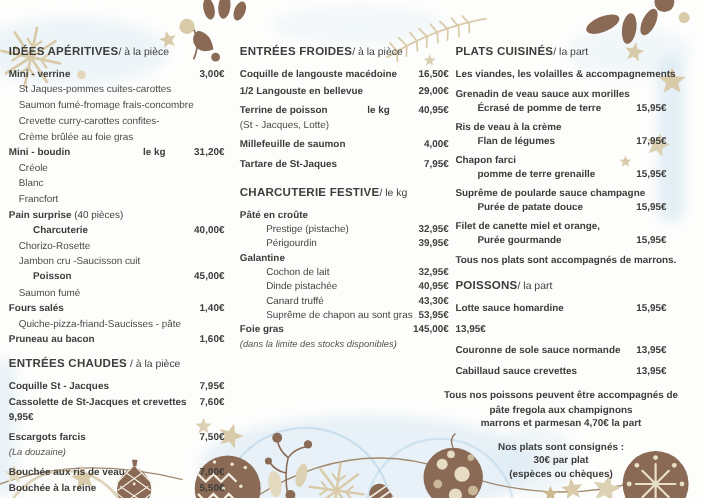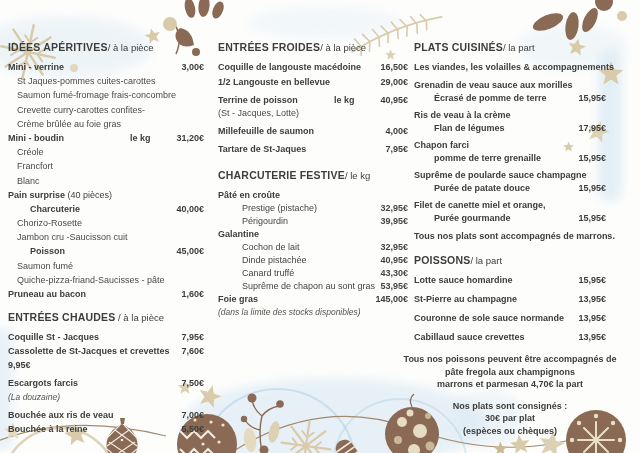--- a/index.html
+++ b/index.html
@@ -230,44 +230,48 @@
         </div>
         <div class="row k-item">
           <span class="nm">Mini - boudin</span>
           <span class="ut">le kg</span>
           <span class="pr">31,20€</span>
         </div>
         <div class="row k-sub">
           <span class="nm">Créole</span>
         </div>
         <div class="row k-sub">
+          <span class="nm">Blanc</span>
+        </div>
+        <div class="row k-sub">
           <span class="nm">Francfort</span>
-        </div>
-        <div class="row k-sub">
-          <span class="nm">Blanc</span>
         </div>
         <div class="row k-item">
           <span class="nm">Pain surprise<span class="sfx"> (40 pièces)</span></span>
         </div>
         <div class="row k-subitem">
           <span class="nm">Charcuterie</span>
           <span class="pr">40,00€</span>
         </div>
         <div class="row k-sub">
           <span class="nm">Chorizo-Rosette</span>
         </div>
         <div class="row k-sub">
           <span class="nm">Jambon cru -Saucisson cuit</span>
         </div>
         <div class="row k-subitem">
           <span class="nm">Poisson</span>
           <span class="pr">45,00€</span>
         </div>
         <div class="row k-sub">
           <span class="nm">Saumon fumé</span>
+        </div>
+        <div class="row k-item">
+          <span class="nm">Fours salés</span>
+          <span class="pr">1,40€</span>
         </div>
         <div class="row k-sub">
           <span class="nm">Quiche-pizza-friand-Saucisses - pâte</span>
         </div>
         <div class="row k-item">
           <span class="nm">Pruneau au bacon</span>
           <span class="pr">1,60€</span>
         </div>
       </div>
       <div class="sec-title c0s1t"><span class="t">ENTRÉES CHAUDES</span><span class="u"> / à la pièce</span></div>
@@ -414,21 +418,20 @@
           <span class="nm">Tous nos plats sont accompagnés de marrons.</span>
         </div>
       </div>
       <div class="sec-title c2s1t"><span class="t">POISSONS</span><span class="u">/ la part</span></div>
       <div class="sec c2s1">
         <div class="row k-item">
           <span class="nm">Lotte sauce homardine</span>
           <span class="pr">15,95€</span>
         </div>
         <div class="row k-item">
-          <span class="nm">St-Pierre au champagne</span>
           <span class="pr">13,95€</span>
         </div>
         <div class="row k-item">
           <span class="nm">Couronne de sole sauce normande</span>
           <span class="pr">13,95€</span>
         </div>
         <div class="row k-item">
           <span class="nm">Cabillaud sauce crevettes</span>
           <span class="pr">13,95€</span>
         </div>

